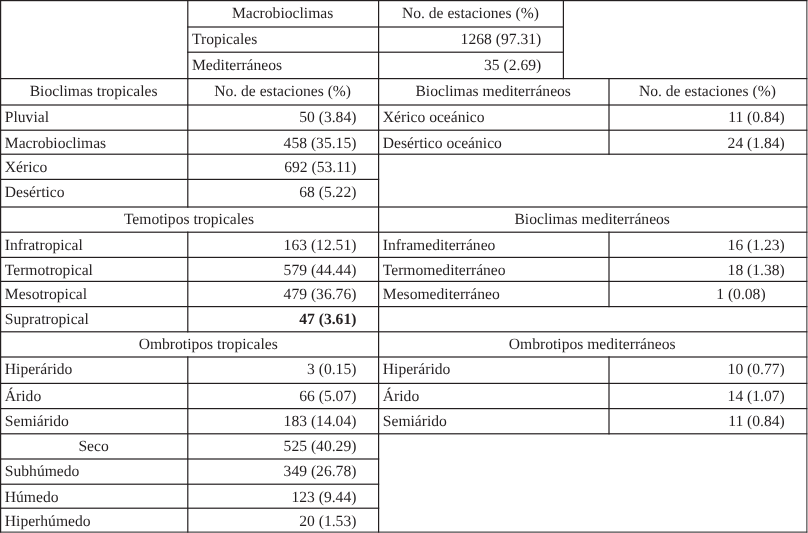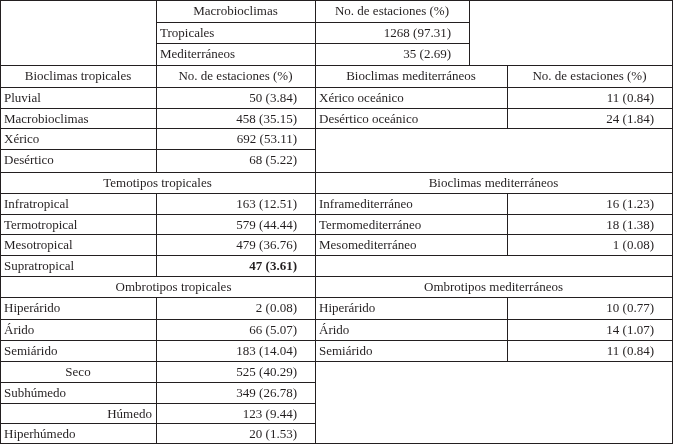--- a/index.html
+++ b/index.html
@@ -72,44 +72,44 @@
     <div class="hl" style="left: 0px; width: 316px; top: 234px;"></div>
     <div class="cell l" style="left: 0px; top: 256px; width: 156px; height: 21.5px;">Supratropical</div>
     <div class="cell r" style="left: 156px; top: 256px; width: 159px; height: 21.5px; font-weight: bold;">47 (3.61)</div>
     <div class="hl" style="left: 0px; width: 316px; top: 255px;"></div>
     <div class="cell l" style="left: 315px; top: 194px; width: 192px; height: 21.5px;">Inframediterráneo</div>
     <div class="cell r" style="left: 507px; top: 194px; width: 165px; height: 21.5px;">16 (1.23)</div>
     <div class="cell l" style="left: 315px; top: 214.5px; width: 192px; height: 21.5px;">Termomediterráneo</div>
     <div class="cell r" style="left: 507px; top: 214.5px; width: 165px; height: 21.5px;">18 (1.38)</div>
     <div class="hl" style="left: 315px; width: 358px; top: 213.5px;"></div>
     <div class="cell l" style="left: 315px; top: 235px; width: 192px; height: 21.5px;">Mesomediterráneo</div>
-    <div class="cell r" style="left: 507px; top: 235px; width: 165px; height: 21.5px;">1 (0.08)</div>
+    <div class="cell r" style="left: 491px; top: 235px; width: 165px; height: 21.5px;">1 (0.08)</div>
     <div class="hl" style="left: 315px; width: 358px; top: 234px;"></div>
     <div class="hl" style="left: 315px; width: 358px; top: 255px;"></div>
     <div class="hl" style="left: 0px; width: 673px; top: 276px;"></div>
     <div class="cell c" style="left: 16px; top: 277px; width: 315px; height: 21.5px;">Ombrotipos tropicales</div>
     <div class="cell c" style="left: 315px; top: 277px; width: 357px; height: 21.5px;">Ombrotipos mediterráneos</div>
     <div class="hl" style="left: 0px; width: 673px; top: 297px;"></div>
     <div class="vl" style="left: 156px; top: 297px; height: 147px;"></div>
     <div class="vl" style="left: 507px; top: 297px; height: 65px;"></div>
     <div class="cell l" style="left: 0px; top: 298px; width: 156px; height: 21.5px;">Hiperárido</div>
-    <div class="cell r" style="left: 156px; top: 298px; width: 159px; height: 21.5px;">2 (0.08)</div>
+    <div class="cell r" style="left: 156px; top: 298px; width: 159px; height: 21.5px;">3 (0.15)</div>
     <div class="cell l" style="left: 0px; top: 319.5px; width: 156px; height: 21.5px;">Árido</div>
     <div class="cell r" style="left: 156px; top: 319.5px; width: 159px; height: 21.5px;">66 (5.07)</div>
     <div class="hl" style="left: 0px; width: 316px; top: 318.5px;"></div>
     <div class="cell l" style="left: 0px; top: 341px; width: 156px; height: 21.5px;">Semiárido</div>
     <div class="cell r" style="left: 156px; top: 341px; width: 159px; height: 21.5px;">183 (14.04)</div>
     <div class="hl" style="left: 0px; width: 316px; top: 340px;"></div>
     <div class="cell l" style="left: 0px; top: 362px; width: 156px; height: 21.5px; text-align: center;">Seco</div>
     <div class="cell r" style="left: 156px; top: 362px; width: 159px; height: 21.5px;">525 (40.29)</div>
     <div class="hl" style="left: 0px; width: 316px; top: 361px;"></div>
     <div class="cell l" style="left: 0px; top: 383px; width: 156px; height: 21.5px; font-family: Liberation Serif, serif;">Subhúmedo</div>
     <div class="cell r" style="left: 156px; top: 383px; width: 159px; height: 21.5px;">349 (26.78)</div>
     <div class="hl" style="left: 0px; width: 316px; top: 382px;"></div>
-    <div class="cell l" style="left: 0px; top: 404px; width: 156px; height: 21.5px; text-align: right;">Húmedo</div>
+    <div class="cell l" style="left: 0px; top: 404px; width: 156px; height: 21.5px;">Húmedo</div>
     <div class="cell r" style="left: 156px; top: 404px; width: 159px; height: 21.5px;">123 (9.44)</div>
     <div class="hl" style="left: 0px; width: 316px; top: 403px;"></div>
     <div class="cell l" style="left: 0px; top: 424px; width: 156px; height: 21.5px;">Hiperhúmedo</div>
     <div class="cell r" style="left: 156px; top: 424px; width: 159px; height: 21.5px;">20 (1.53)</div>
     <div class="hl" style="left: 0px; width: 316px; top: 423px;"></div>
     <div class="cell l" style="left: 315px; top: 298px; width: 192px; height: 21.5px;">Hiperárido</div>
     <div class="cell r" style="left: 507px; top: 298px; width: 165px; height: 21.5px;">10 (0.77)</div>
     <div class="cell l" style="left: 315px; top: 319.5px; width: 192px; height: 21.5px;">Árido</div>
     <div class="cell r" style="left: 507px; top: 319.5px; width: 165px; height: 21.5px;">14 (1.07)</div>
     <div class="hl" style="left: 315px; width: 358px; top: 318.5px;"></div>

